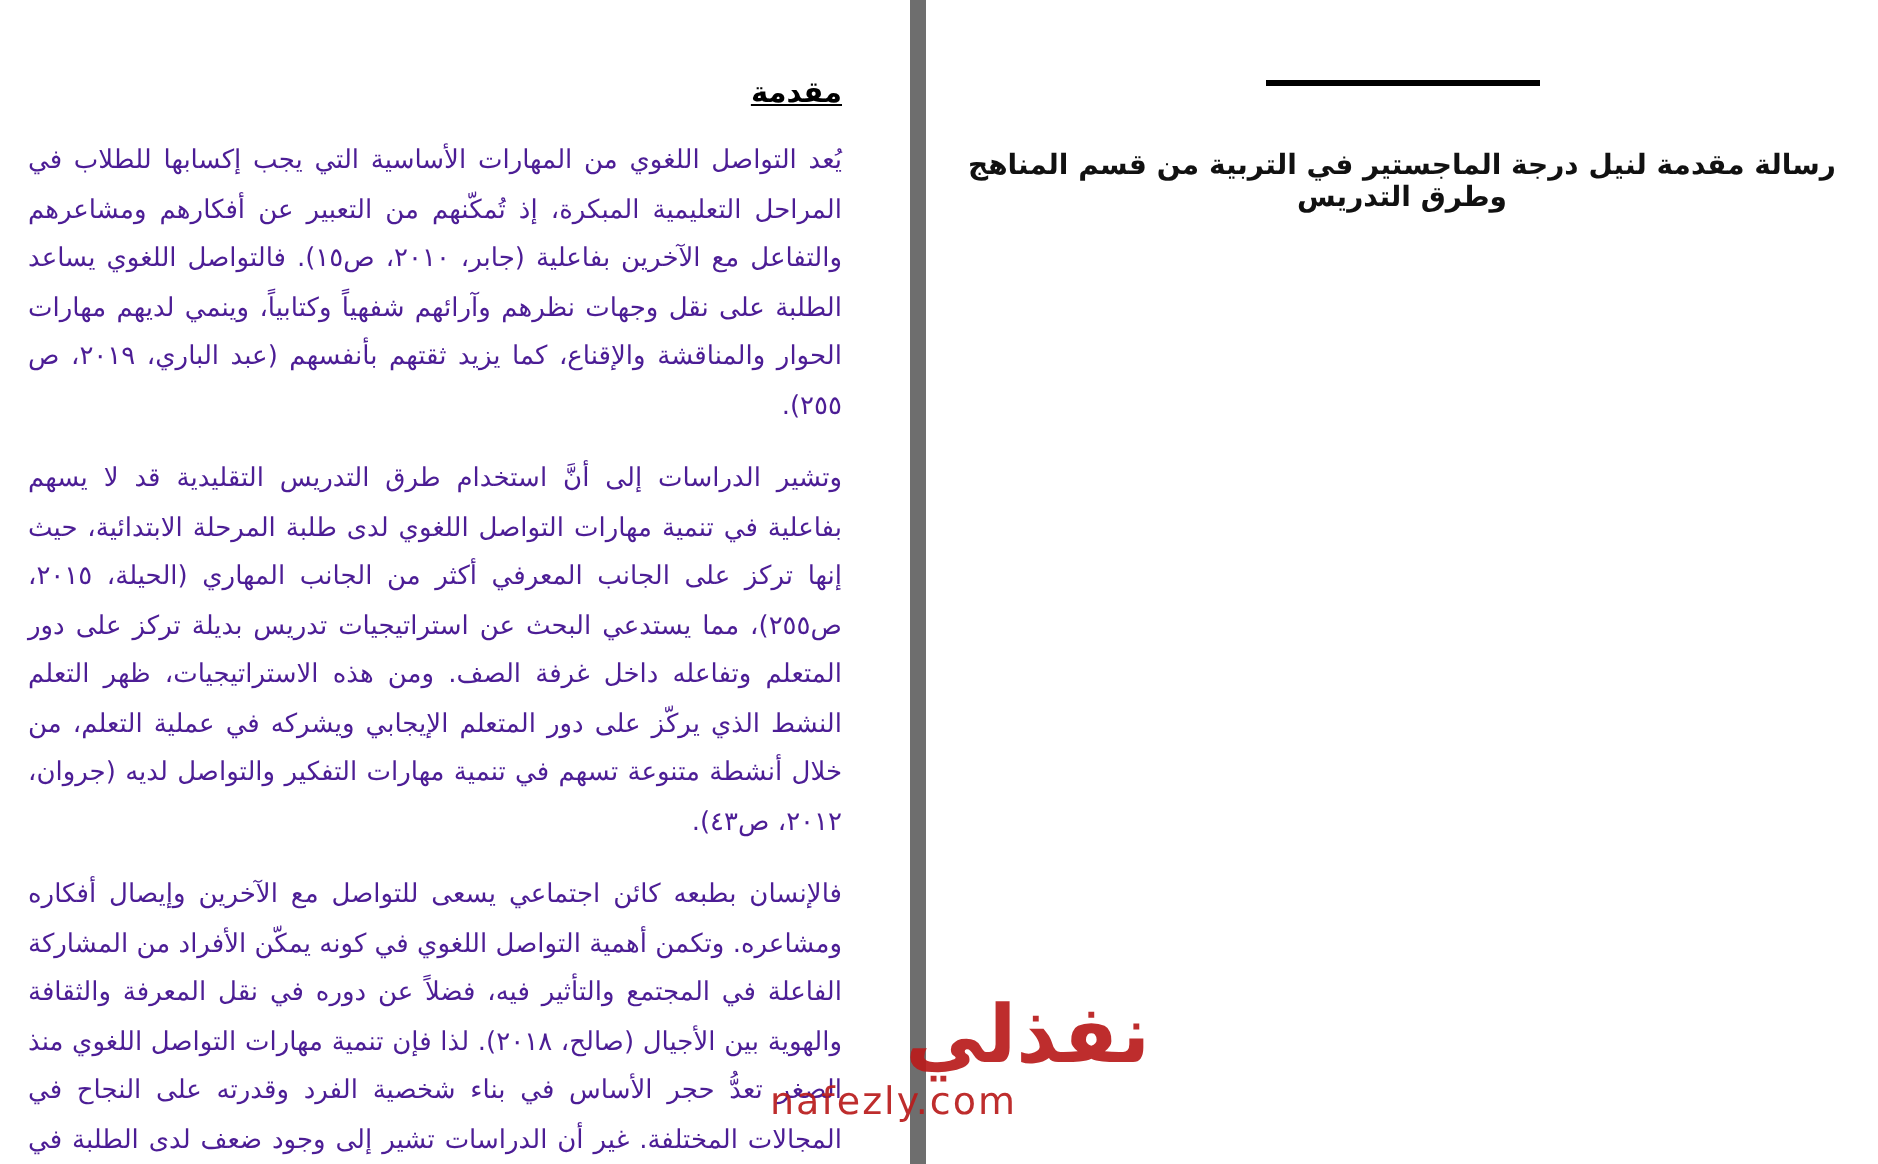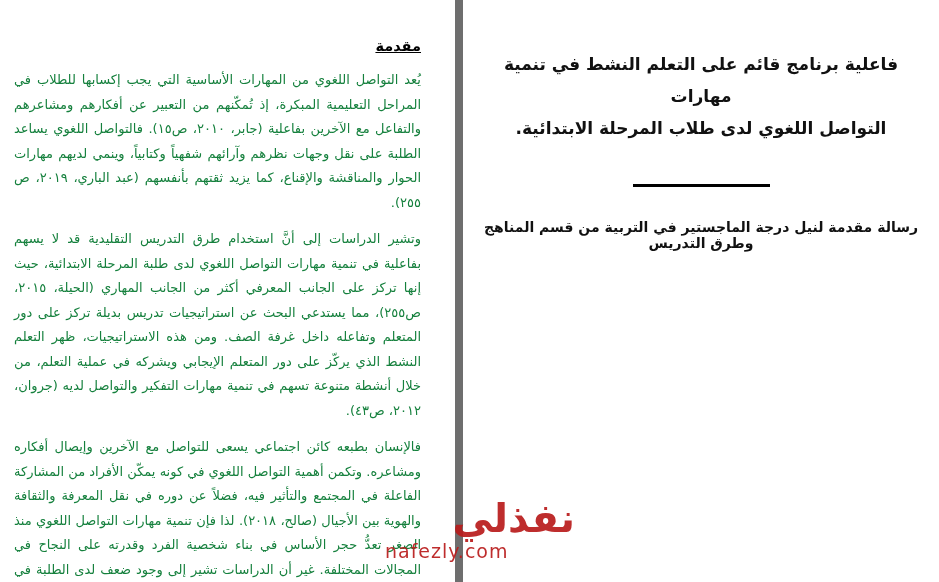--- a/index.html
+++ b/index.html
@@ -31,21 +31,21 @@
     text-decoration: underline;
     margin-bottom: 14px;
     color: #000;
   }
   .body-par {
     font-size: 13px;
     line-height: 24.5px;
     text-align: justify;
     text-justify: inter-word;
     margin-bottom: 12px;
-    color: #15803d;
+    color: #4c1d95;
   }
 
   
   .page-divider {
     position: absolute;
     left: 455px; top: 0;
     width: 8px; height: 582px;
     background: #6e6e6e;
   }
 
@@ -120,24 +120,20 @@
     <p class="body-par">يُعد التواصل اللغوي من المهارات الأساسية التي يجب إكسابها للطلاب في المراحل التعليمية المبكرة، إذ تُمكّنهم من التعبير عن أفكارهم ومشاعرهم والتفاعل مع الآخرين بفاعلية (جابر، ٢٠١٠، ص١٥). فالتواصل اللغوي يساعد الطلبة على نقل وجهات نظرهم وآرائهم شفهياً وكتابياً، وينمي لديهم مهارات الحوار والمناقشة والإقناع، كما يزيد ثقتهم بأنفسهم (عبد الباري، ٢٠١٩، ص ٢٥٥).</p>
 
     <p class="body-par">وتشير الدراسات إلى أنَّ استخدام طرق التدريس التقليدية قد لا يسهم بفاعلية في تنمية مهارات التواصل اللغوي لدى طلبة المرحلة الابتدائية، حيث إنها تركز على الجانب المعرفي أكثر من الجانب المهاري (الحيلة، ٢٠١٥، ص٢٥٥)، مما يستدعي البحث عن استراتيجيات تدريس بديلة تركز على دور المتعلم وتفاعله داخل غرفة الصف. ومن هذه الاستراتيجيات، ظهر التعلم النشط الذي يركّز على دور المتعلم الإيجابي ويشركه في عملية التعلم، من خلال أنشطة متنوعة تسهم في تنمية مهارات التفكير والتواصل لديه (جروان، ٢٠١٢، ص٤٣).</p>
 
     <p class="body-par"><span>فالإنسان بطبعه كائن اجتماعي يسعى للتواصل مع الآخرين وإيصال أفكاره ومشاعره. وتكمن أهمية التواصل اللغوي في كونه يمكّن الأفراد من المشاركة الفاعلة في المجتمع والتأثير فيه، فضلاً عن دوره في نقل المعرفة والثقافة والهوية بين الأجيال (صالح، ٢٠١٨). لذا فإن تنمية مهارات التواصل اللغوي منذ الصغر تعدُّ حجر الأساس في بناء شخصية الفرد وقدرته على النجاح في المجالات المختلفة. غير أن الدراسات تشير إلى وجود ضعف لدى الطلبة في مهارات التواصل باللغة تأتي هذه الدراسة لاختبار فاعلية برنامج مقترح قائم على مبادئ التعلم النشط في تنمية مهارات التواصل اللغوي لدى طلبة المرحلة الابتدائية، والكشف عن أثره في تحسين مستوى الطلبة في مهارات الاستماع، والتحدث، </span></p>
   </div>
 
   <div class="page-divider"></div>
 
   <div class="right-page">
-    <div class="title-ar">
-      <span>فاعلية برنامج قائم على التعلم النشط في تنمية مهارات</span><br>
-      <span>التواصل اللغوي لدى طلاب المرحلة الابتدائية.</span>
-    </div>
 
     <div class="title-en">
       <br>
     </div>
 
     <div class="title-separator"></div>
 
     <div class="subtitle-ar">رسالة مقدمة لنيل درجة الماجستير في التربية من قسم المناهج وطرق التدريس</div>
   </div>
 

